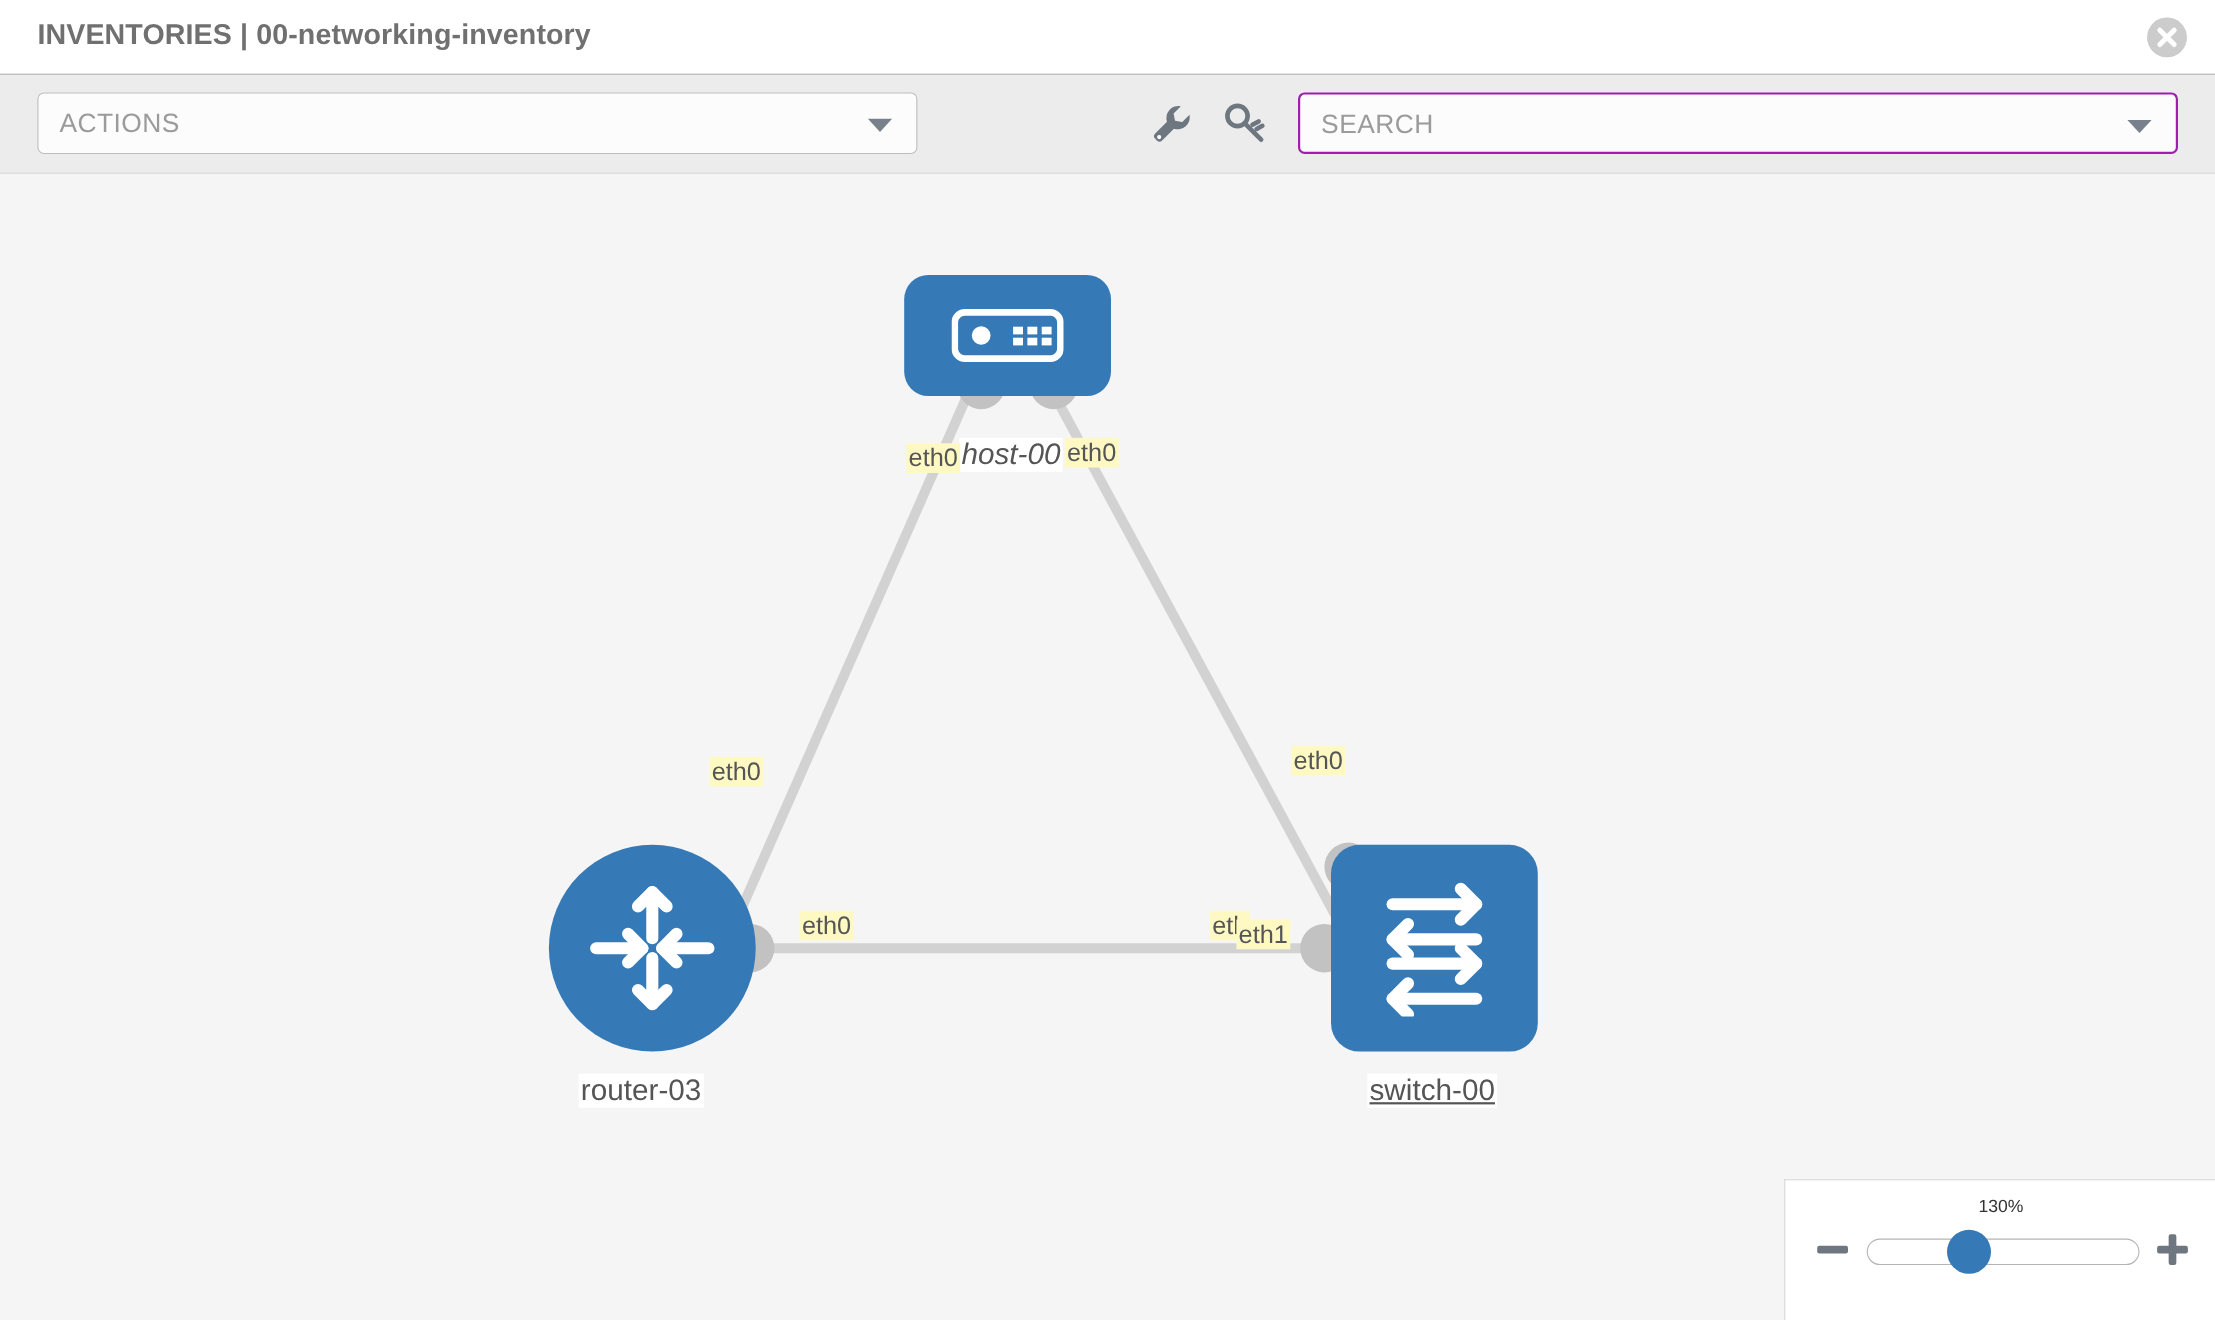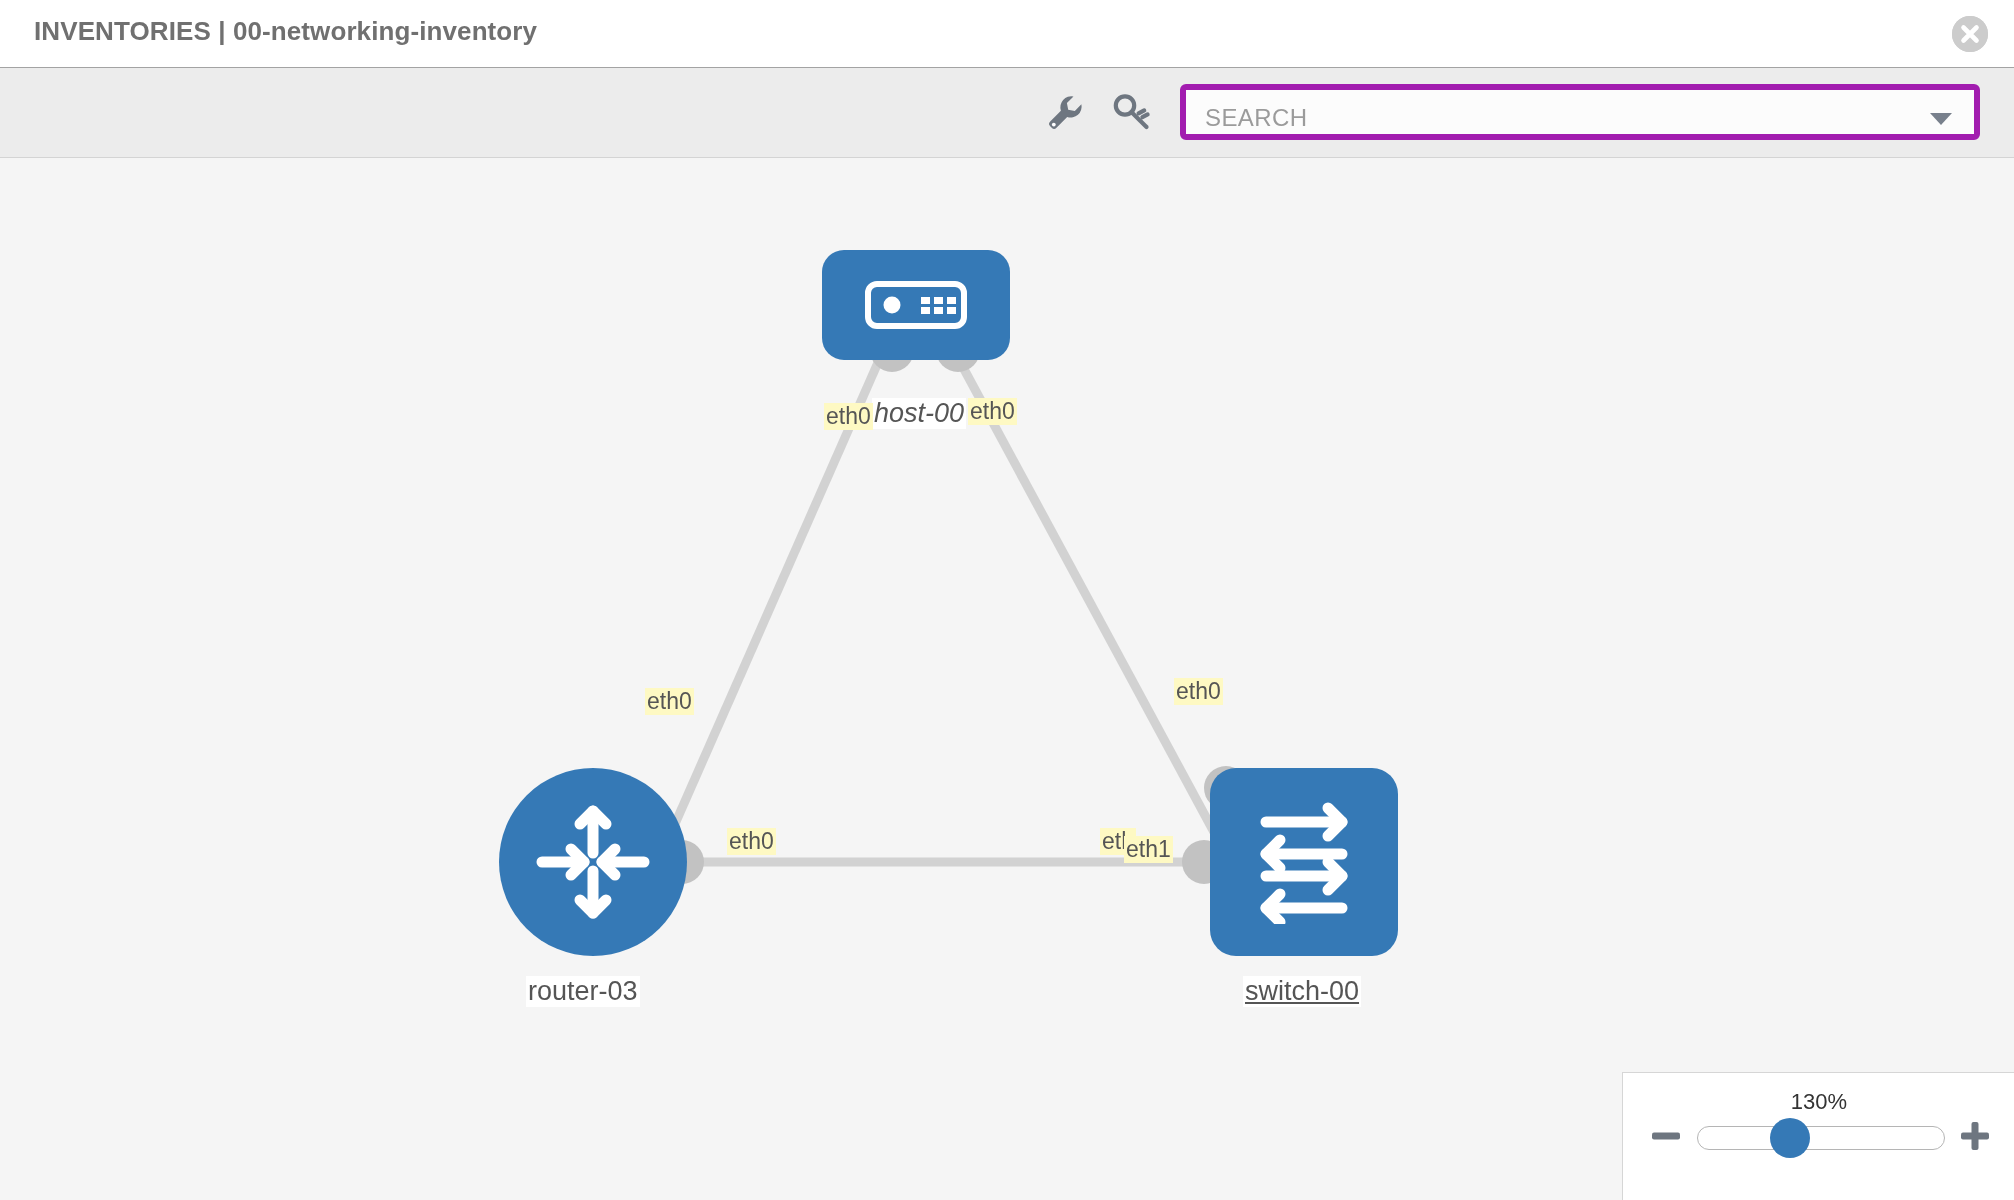--- a/index.html
+++ b/index.html
@@ -101,21 +101,21 @@
   .tool-icon.key    { left: 1110px; }
   .tool-icon svg { display: block; }
 
   .search-box {
     position: absolute;
     left: 1180px;
     top: 16px;
     width: 800px;
     height: 56px;
     background: #fcfcfc;
-    border: 6px solid #a21caf;
+    border: 2px solid #a21caf;
     border-radius: 6px;
     box-sizing: border-box;
     cursor: text;
   }
   .search-box .ph {
     position: absolute;
     left: 19px;
     top: 14px;
     font-size: 24px;
     color: #9b9b9b;
@@ -215,21 +215,21 @@
     border-right: none;
     border-bottom: none;
     box-sizing: border-box;
   }
   .zoom-level {
     position: absolute;
     top: 16px;
     left: 0;
     width: 392px;
     text-align: center;
-    font-size: 22px;
+    font-size: 16px;
     color: #333333;
   }
   .zoom-minus, .zoom-plus {
     position: absolute;
     top: 46px;
     width: 34px;
     height: 34px;
     cursor: pointer;
   }
   .zoom-minus { left: 26px; }
@@ -270,20 +270,24 @@
     <div class="close-btn">
       <svg width="36" height="36" viewBox="0 0 36 36" aria-hidden="true">
         <circle cx="18" cy="18" r="18" fill="#cccccc"></circle>
         <path d="M11.5 11.5 L24.5 24.5 M24.5 11.5 L11.5 24.5" stroke="#ffffff" stroke-width="4.6" stroke-linecap="round"></path>
       </svg>
     </div>
   </div>
 
   <div class="toolbar">
 
+    <div class="actions-select">
+      <span class="label">ACTIONS</span>
+      <span class="caret"></span>
+    </div>
 
     <div class="tool-icon wrench">
       <svg width="44" height="44" viewBox="0 0 44 44" aria-hidden="true">
         <path d="M31.5 6.5 a11 11 0 0 0 -12.6 14.2 L8.2 31.4 a3.4 3.4 0 0 0 0 4.8 l1.5 1.5
                  a3.4 3.4 0 0 0 4.8 0 L25.2 27 a11 11 0 0 0 14.2 -12.7 L32.8 21 l-6.6 -1.3
                  l-1.3 -6.6 Z" fill="#6e7680"></path>
         <circle cx="11.8" cy="34.6" r="1.9" fill="#ffffff"></circle>
       </svg>
     </div>
 

